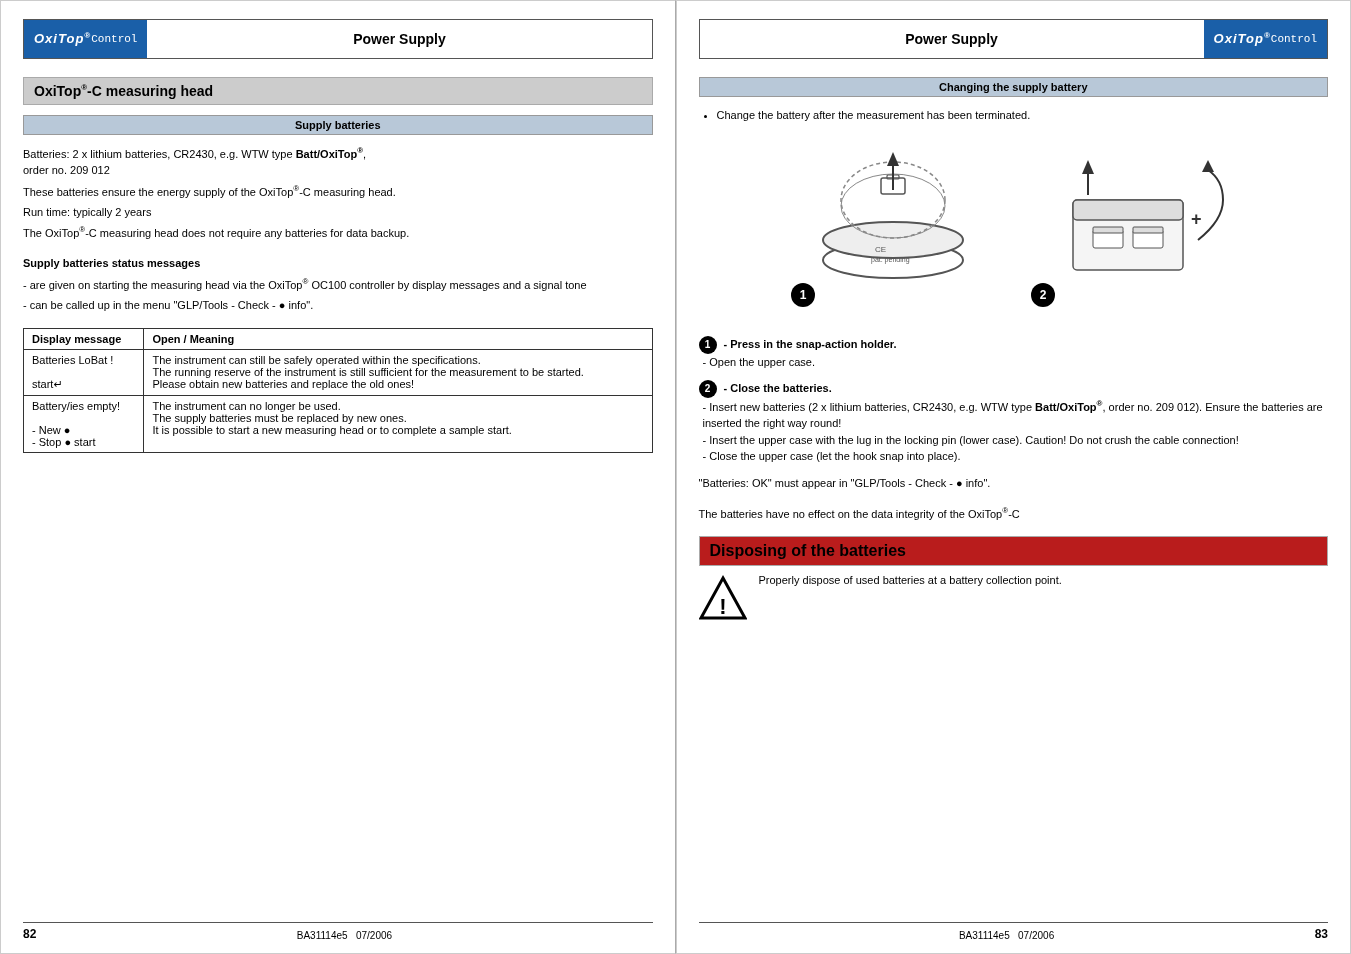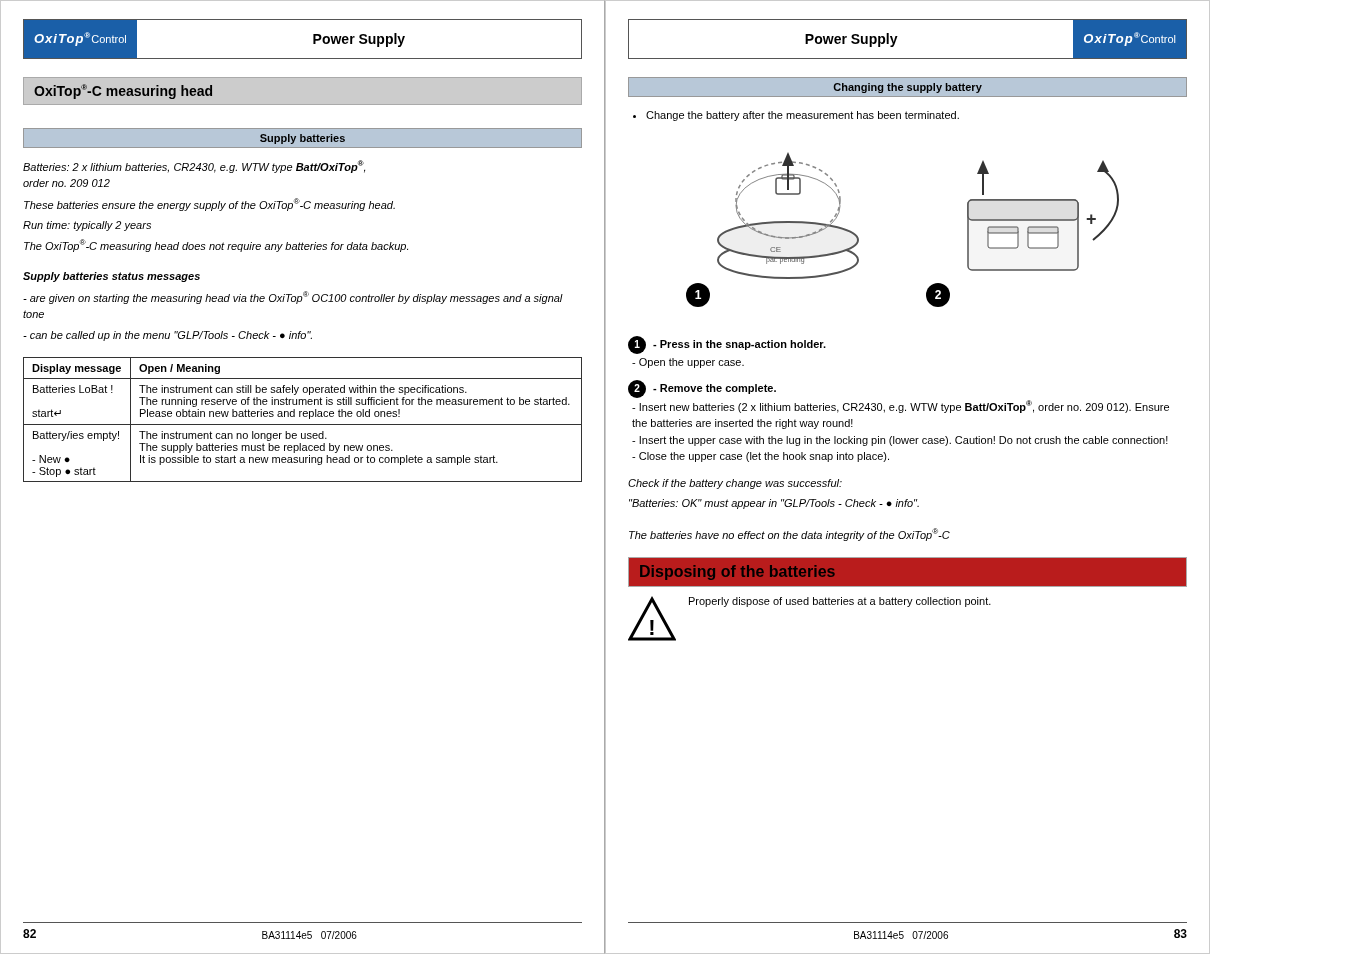--- a/index.html
+++ b/index.html
@@ -6,21 +6,21 @@
     body {
       font-family: Arial, Helvetica, sans-serif;
       font-size: 11px;
       background: #fff;
       color: #000;
       width: 1351px;
       min-height: 954px;
     }
     .pages-container {
       display: flex;
-      width: 1210px;
+      width: 1351px;
       min-height: 954px;
     }
     .page {
       flex: 1;
       padding: 18px 22px 18px 22px;
       border: 1px solid #ccc;
       position: relative;
       background: #fff;
     }
     .page-left { border-right: 1px solid #aaa; }
@@ -47,20 +47,21 @@
     .logo-oxi {
       font-style: italic;
       font-weight: bold;
       font-size: 13px;
       letter-spacing: 1px;
     }
     .logo-control {
       font-style: normal;
       font-weight: normal;
       font-size: 11px;
+      font-family: Liberation Mono, monospace;
     }
     .header-title {
       flex: 1;
       text-align: center;
       font-size: 14px;
       font-weight: bold;
     }
     .header-logo-right {
       background: #1a5fa8;
       color: #fff;
@@ -72,41 +73,40 @@
       align-items: center;
       white-space: nowrap;
     }
 
     
     .section-title-main {
       background: #ccc;
       font-size: 14px;
       font-weight: bold;
       padding: 5px 10px;
-      margin-bottom: 23px;
+      margin-bottom: 10px;
       border: 1px solid #aaa;
     }
     .subsection-title {
       background: #b8c8d8;
       font-size: 11px;
       font-weight: bold;
       padding: 3px 8px;
       margin-bottom: 10px;
       border: 1px solid #999;
       text-align: center;
     }
 
     
     .content-block {
       margin-bottom: 14px;
       line-height: 1.5;
     }
     .content-block p {
       margin-bottom: 4px;
-      font-style: italic;
     }
     .bold { font-weight: bold; }
     sup { font-size: 8px; }
 
     
     table {
       width: 100%;
       border-collapse: collapse;
       margin-top: 8px;
       font-size: 11px;
@@ -361,35 +361,34 @@
       <p>
         <span class="step-circle">1</span>
         <strong>- Press in the snap-action holder.</strong>
       </p>
       <p class="step-item">- Open the upper case.</p>
     </div>
 
     <div class="step-block">
       <p>
         <span class="step-circle">2</span>
-        <strong>- Remove the complete.</strong>
+        <strong>- Close the batteries.</strong>
       </p>
       <p class="step-item sub-item">
         - Insert new batteries (2 x lithium batteries, CR2430, e.g. WTW type <strong>Batt/OxiTop<sup>®</sup></strong>, order no. 209 012). Ensure the batteries are inserted the right way round!
       </p>
       <p class="step-item sub-item">
         - Insert the upper case with the lug in the locking pin (lower case). Caution! Do not crush the cable connection!
       </p>
       <p class="step-item sub-item">
         - Close the upper case (let the hook snap into place).
       </p>
     </div>
 
     <div class="content-block">
-      <p>Check if the battery change was successful:</p>
       <p>"Batteries: OK" must appear in "GLP/Tools - Check - ● info".</p>
     </div>
 
     <div class="content-block">
       <p>The batteries have no effect on the data integrity of the OxiTop<sup>®</sup>-C</p>
     </div>
 
     <div class="disposing-title">
       <span>Disposing of the batteries</span>
     </div>

